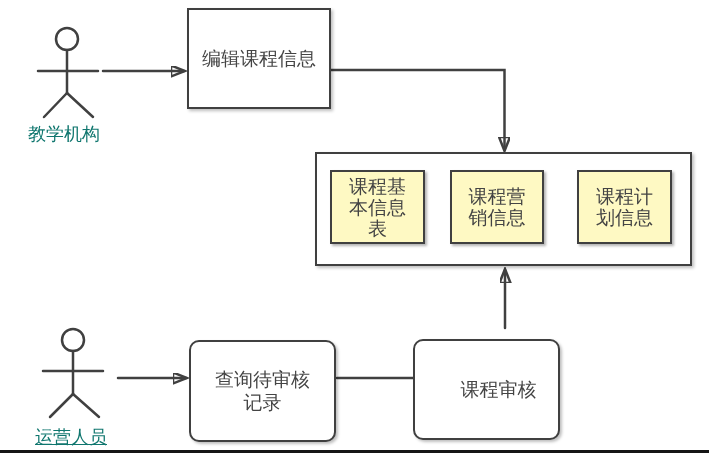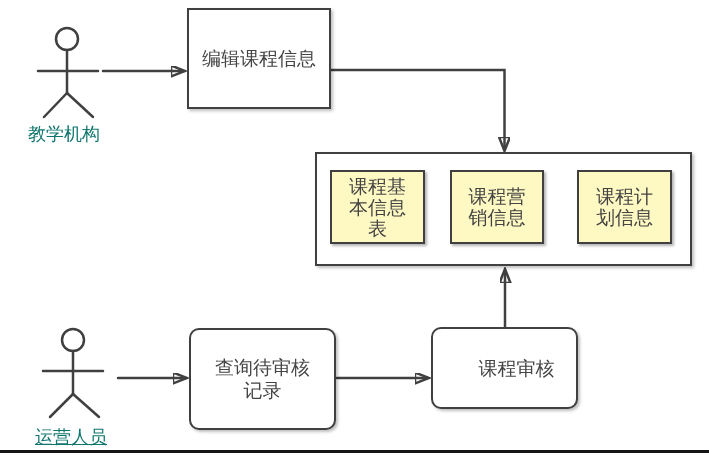--- a/index.html
+++ b/index.html
@@ -37,21 +37,21 @@
     background: #ffffff;
     display: flex;
     align-items: center;
     justify-content: center;
     text-align: center;
     font-size: 19px;
     line-height: 23px;
     white-space: pre-line;
     box-shadow: 2px 2px 3px rgba(0,0,0,0.25);
   }
-  .rounded { border-radius: 10px; }
+  .rounded { border-radius: 10px; margin-top: 12px; }
   .container-box {
     position: absolute;
     box-sizing: border-box;
     border: 2.5px solid #404040;
     background: #ffffff;
     box-shadow: 2px 2px 3px rgba(0,0,0,0.25);
   }
   .inner {
     background: #fef9c3;
     line-height: 21px;
@@ -72,21 +72,21 @@
     height: 3px;
     background: #151515;
   }
   
   #edit-course   { left: 187px; top: 8px;  width: 144px; height: 101px; }
   #data-group    { left: 315px; top: 152px; width: 377px; height: 114px; }
   #inner-basic   { left: 330px; top: 170px; width: 95px;  height: 74px; }
   #inner-mkt     { left: 450px; top: 170px; width: 94px;  height: 74px; }
   #inner-plan    { left: 577px; top: 170px; width: 95px;  height: 74px; }
   #query-box     { left: 189px; top: 328px; width: 147px; height: 102px; }
-  #review-box    { left: 431px; top: 327px; width: 147px; height: 82px; padding-left: 24px; }
+  #review-box    { left: 413px; top: 327px; width: 147px; height: 101px; padding-left: 24px; }
   #label-teach   { left: 28px;  top: 125px; }
   #label-ops     { left: 35px;  top: 428px; text-decoration: underline; }
 </style>
 </head>
 <body>
 
 <div class="canvas">
 
   <svg class="overlay" viewBox="0 0 709 457">
     <defs>

